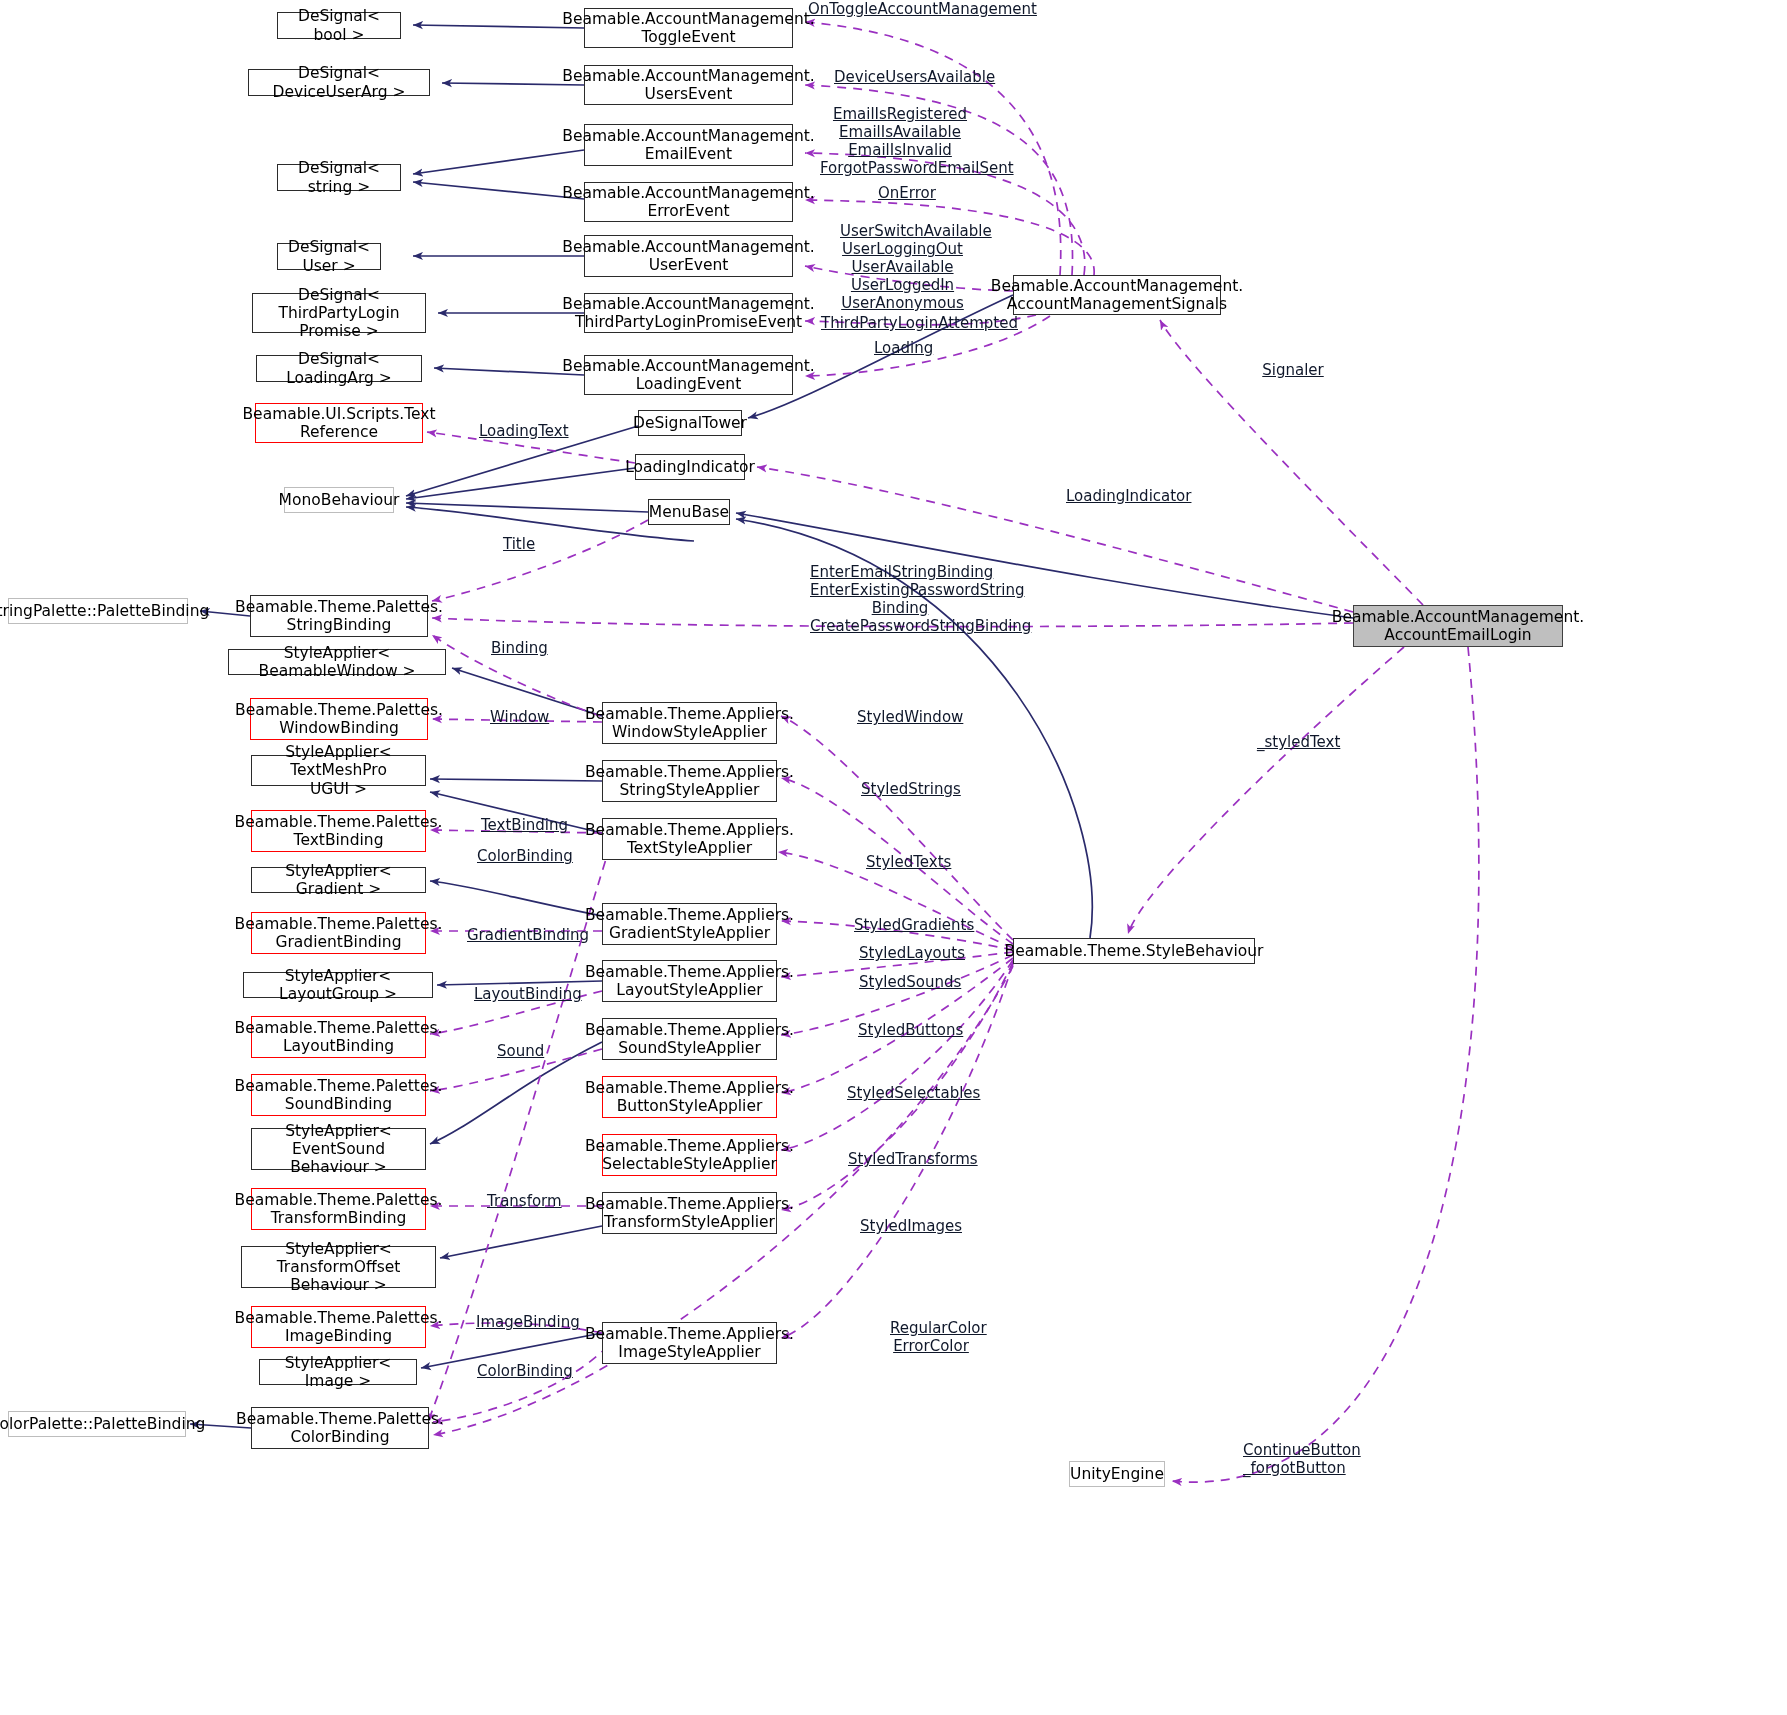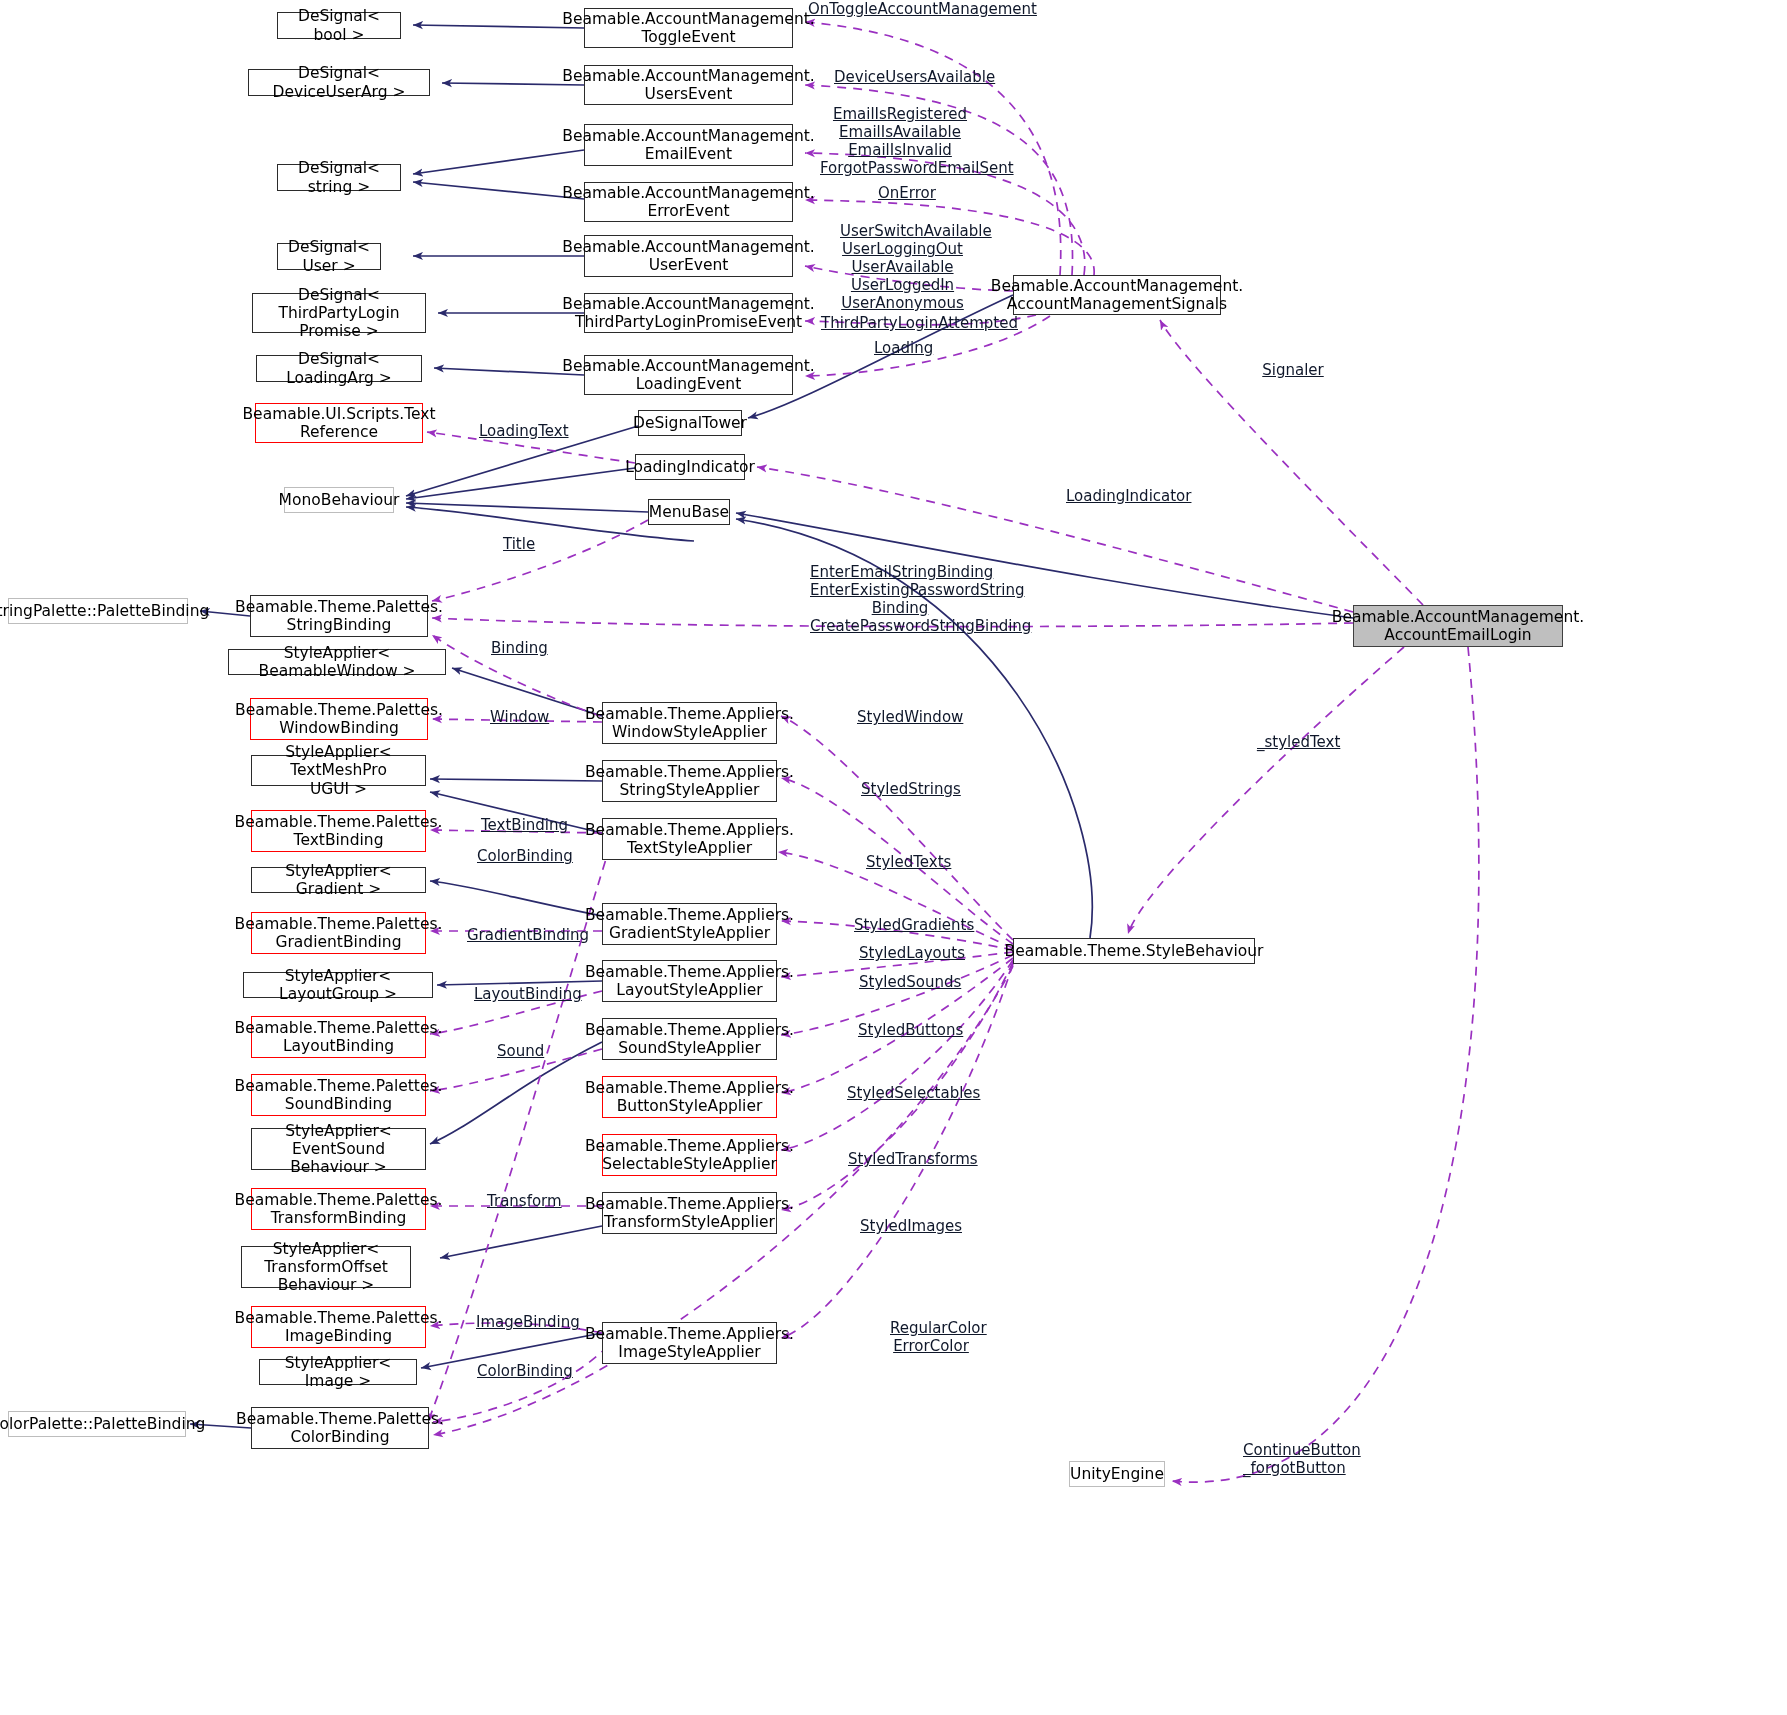--- a/index.html
+++ b/index.html
@@ -207,21 +207,21 @@
   <div class="node red" style="left: 602px; top: 1076px; width: 175px; height: 42px;">Beamable.Theme.Appliers.
 ButtonStyleApplier</div>
   <div class="node" style="left: 251px; top: 1128px; width: 175px; height: 42px;">StyleApplier&lt; EventSound
 Behaviour &gt;</div>
   <div class="node red" style="left: 602px; top: 1134px; width: 175px; height: 42px;">Beamable.Theme.Appliers.
 SelectableStyleApplier</div>
   <div class="node red" style="left: 251px; top: 1188px; width: 175px; height: 42px;">Beamable.Theme.Palettes.
 TransformBinding</div>
   <div class="node" style="left: 602px; top: 1192px; width: 175px; height: 42px;">Beamable.Theme.Appliers.
 TransformStyleApplier</div>
-  <div class="node" style="left: 241px; top: 1246px; width: 170px; height: 42px;">StyleApplier&lt; TransformOffset
+  <div class="node" style="left: 241px; top: 1246px; width: 195px; height: 42px;">StyleApplier&lt; TransformOffset
 Behaviour &gt;</div>
   <div class="node red" style="left: 251px; top: 1306px; width: 175px; height: 42px;">Beamable.Theme.Palettes.
 ImageBinding</div>
   <div class="node" style="left: 602px; top: 1322px; width: 175px; height: 42px;">Beamable.Theme.Appliers.
 ImageStyleApplier</div>
   <div class="node" style="left: 259px; top: 1359px; width: 158px; height: 26px;">StyleApplier&lt; Image &gt;</div>
   <div class="node grey" style="left: 8px; top: 1411px; width: 178px; height: 26px;">ColorPalette::PaletteBinding</div>
   <div class="node" style="left: 251px; top: 1407px; width: 178px; height: 42px;">Beamable.Theme.Palettes.
 ColorBinding</div>
   <div class="node grey" style="left: 1069px; top: 1461px; width: 96px; height: 26px;">UnityEngine</div>

